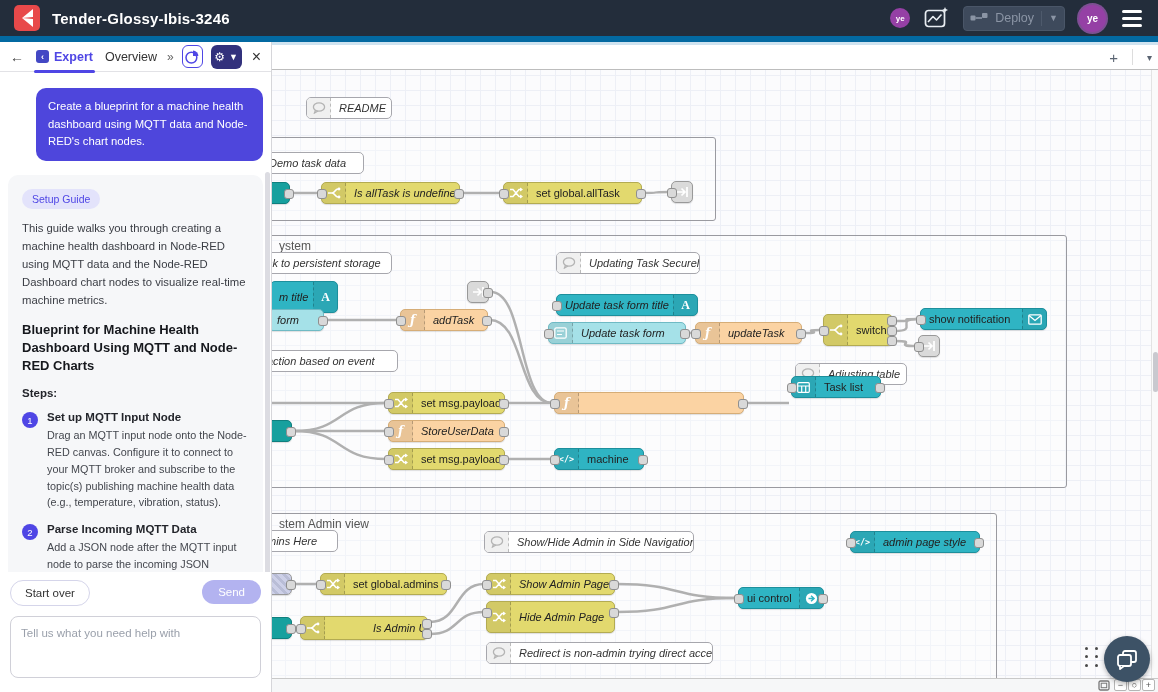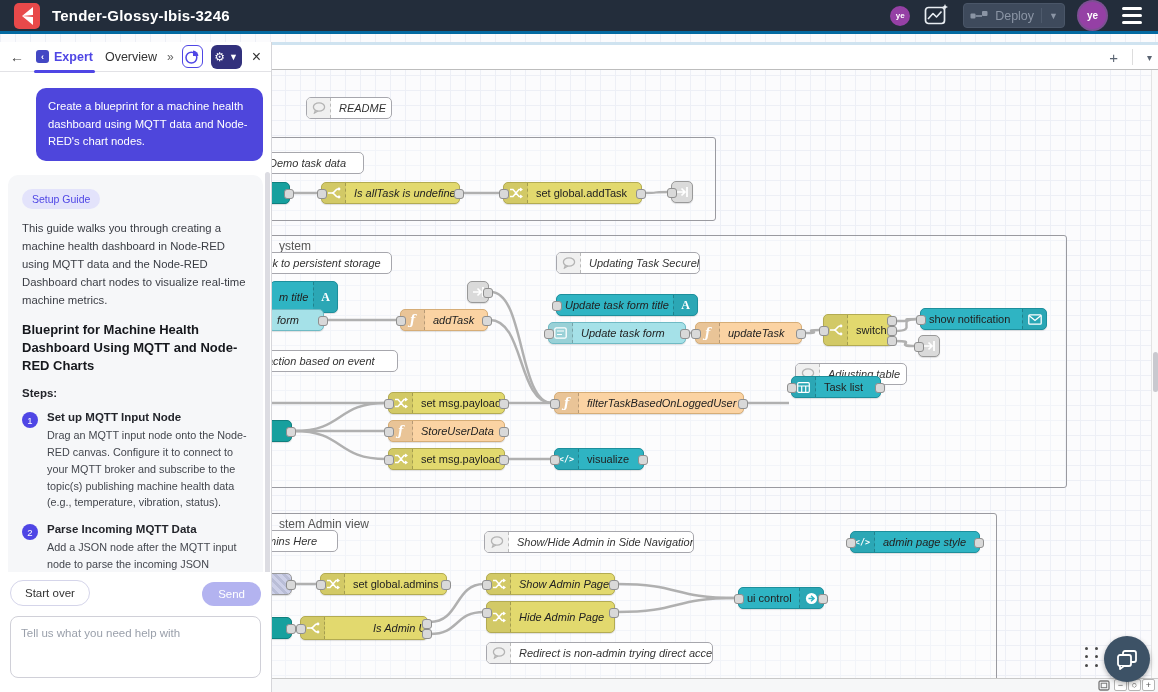--- a/index.html
+++ b/index.html
@@ -56,22 +56,22 @@
   #vscroll .thumb { position:absolute; top:282px; left:1px; width:5px; height:40px;
     background:#c9c9cf; border-radius:3px; }
   #fab { position:absolute; left:1104px; top:636px; width:46px; height:46px; z-index:14;
     border-radius:50%; background:#3d5266; display:flex; align-items:center;
     justify-content:center; box-shadow:0 2px 5px rgba(0,0,0,0.3); border:none; }
   #draghandle { position:absolute; left:1085px; top:647px; z-index:14; width:16px;
     height:22px; display:grid; grid-template-columns:repeat(2,1fr); gap:3px; }
   #draghandle i { width:3px; height:3px; background:#4a4a4a; border-radius:50%; }
 
   
-  #header { position:absolute; left:0; top:0; width:100%; height:34px; z-index:40;
-    background:#232d3b; border-bottom:3px solid #0369a1; display:flex;
+  #header { position:absolute; left:0; top:0; width:100%; height:42px; z-index:40;
+    background:#232d3b; border-bottom:6px solid #0369a1; display:flex;
     align-items:center; }
   #logo { width:26px; height:26px; margin-left:14px; border-radius:5px; background:#e8494a;
     position:relative; flex:none; }
   #hd-title { color:#fff; font-size:15px; font-weight:700; margin-left:12px;
     letter-spacing:.2px; }
   #hd-right { margin-left:auto; display:flex; align-items:center; gap:14px;
     margin-right:14px; }
   .avatar { border-radius:50%; background:#9540a5; color:#fff; display:flex;
     align-items:center; justify-content:center; font-weight:700; }
   #avatar-sm { width:20px; height:20px; font-size:8px; }
@@ -122,21 +122,21 @@
     line-height:1.4; }
   #g-intro { font-size:11.3px; color:#3a3d44; margin-top:10px; line-height:1.6; }
   #g-steps-label { font-size:11.5px; font-weight:700; color:#23252b; margin-top:12px; }
   .step { display:flex; gap:9px; margin-top:12px; }
   .step .num { flex:none; width:16px; height:16px; border-radius:50%; background:#4f46e5;
     color:#fff; font-size:9.5px; display:flex; align-items:center; justify-content:center;
     margin-top:1px; }
   .step .s-title { font-size:11.5px; font-weight:700; color:#23252b; }
   .step .s-body { font-size:10.8px; color:#44474e; line-height:1.55; margin-top:4px; }
   #p-foot { flex:none; padding:8px 10px 10px; }
-  #p-foot .row { display:flex; justify-content:space-between; align-items:flex-end; }
+  #p-foot .row { display:flex; justify-content:space-between; align-items:flex-start; }
   #startover { border:1px solid #d5d5ea; background:#fff; border-radius:16px;
     padding:6px 14px; font-size:11.5px; color:#333; font-family:inherit; }
   #send { border:none; background:#b3b3f0; color:#fff; border-radius:16px;
     padding:6px 16px; font-size:11.5px; font-family:inherit; }
   #p-input { width:100%; height:62px; margin-top:10px; border:1px solid #d0d0d8;
     border-radius:8px; resize:none; font-size:11.5px; padding:10px; color:#333;
     font-family:inherit; }
   #p-input::placeholder { color:#9aa0ab; }
 </style>
 </head>
@@ -256,21 +256,21 @@
         </div>
         <div class="node" style="left: 503px; top: 182px; width: 139px; height: 22px; background: rgb(226, 217, 110); border-color: rgb(179, 171, 82); overflow: visible;">
           <div style="display: flex; align-items: stretch; width: 100%; height: 100%; border-radius: 4px; overflow: hidden;">
             <span class="isec l">
               <svg class="gl" width="14" height="14" viewBox="0 0 14 14">
                 <path d="M1 3.5 H4 L10 10.5 H13 M1 10.5 H4 L10 3.5 H13" fill="none" stroke="#fff" stroke-width="1.5"></path>
                 <path d="M11 1.5 L14 3.5 L11 5.5 Z" fill="#fff"></path>
                 <path d="M11 8.5 L14 10.5 L11 12.5 Z" fill="#fff"></path>
               </svg>
             </span>
-            <span class="lbl">set global.addTask</span>
+            <span class="lbl">set global.allTask</span>
           </div>
           <span class="port" style="left: -5px; top: 6px;"></span>
           <span class="port" style="right: -5px; top: 6px;"></span>
         </div>
         <div class="node" style="left: 671px; top: 181px; width: 22px; height: 22px; background: rgb(218, 218, 218); border-color: rgb(153, 153, 153); overflow: visible;">
           <div style="display: flex; align-items: center; width: 100%; height: 100%; border-radius: 4px; overflow: hidden; justify-content: center;">
             <span>
               <svg class="gl" width="13" height="12" viewBox="0 0 13 12">
                 <path d="M1 6 H8 M5.5 2.5 L9 6 L5.5 9.5" fill="none" stroke="#fff" stroke-width="1.7"></path>
                 <path d="M11 1 V11" stroke="#fff" stroke-width="1.7"></path>
@@ -398,21 +398,20 @@
             <span class="lbl">set msg.payload</span>
           </div>
           <span class="port" style="left: -5px; top: 6px;"></span>
           <span class="port" style="right: -5px; top: 6px;"></span>
         </div>
         <div class="node it" style="left: 554px; top: 392px; width: 190px; height: 22px; background: rgb(251, 211, 163); border-color: rgb(214, 173, 119); overflow: visible;">
           <div style="display: flex; align-items: stretch; width: 100%; height: 100%; border-radius: 4px; overflow: hidden;">
             <span class="isec l">
               <span style="font:italic 700 12px 'DejaVu Serif',serif;">ƒ</span>
             </span>
-            <span class="lbl">filterTaskBasedOnLoggedUser</span>
           </div>
           <span class="port" style="left: -5px; top: 6px;"></span>
           <span class="port" style="right: -5px; top: 6px;"></span>
         </div>
         <div class="node" style="left: 791px; top: 376px; width: 90px; height: 22px; background: rgb(47, 180, 195); border-color: rgb(29, 143, 156); overflow: visible;">
           <div style="display: flex; align-items: stretch; width: 100%; height: 100%; border-radius: 4px; overflow: hidden;">
             <span class="isec l">
               <svg class="gl" width="13" height="11" viewBox="0 0 13 11">
                 <rect x="0.7" y="0.7" width="11.6" height="9.6" rx="1" fill="none" stroke="#fff" stroke-width="1.2"></rect>
                 <line x1="0.7" y1="4" x2="12.3" y2="4" stroke="#fff" stroke-width="1.2"></line>
@@ -447,21 +446,21 @@
             <span class="lbl">set msg.payload</span>
           </div>
           <span class="port" style="left: -5px; top: 6px;"></span>
           <span class="port" style="right: -5px; top: 6px;"></span>
         </div>
         <div class="node" style="left: 554px; top: 448px; width: 90px; height: 22px; background: rgb(47, 180, 195); border-color: rgb(29, 143, 156); overflow: visible;">
           <div style="display: flex; align-items: stretch; width: 100%; height: 100%; border-radius: 4px; overflow: hidden;">
             <span class="isec l">
               <span style="font:700 8.5px 'DejaVu Sans Mono',monospace;">&lt;/&gt;</span>
             </span>
-            <span class="lbl">visualize</span>
+            <span class="lbl">machine</span>
           </div>
           <span class="port" style="left: -5px; top: 6px;"></span>
           <span class="port" style="right: -5px; top: 6px;"></span>
         </div>
         <div class="node" style="left: 256px; top: 420px; width: 36px; height: 22px; background: rgb(23, 160, 158); border-color: rgb(15, 127, 126); overflow: visible;">
           <div style="display: flex; align-items: stretch; width: 100%; height: 100%; border-radius: 4px; overflow: hidden;"></div>
           <span class="port" style="right: -5px; top: 6px;"></span>
         </div>
         <div class="node it" style="left: 850px; top: 531px; width: 130px; height: 22px; background: rgb(47, 180, 195); border-color: rgb(29, 143, 156); overflow: visible;">
           <div style="display: flex; align-items: stretch; width: 100%; height: 100%; border-radius: 4px; overflow: hidden;">

